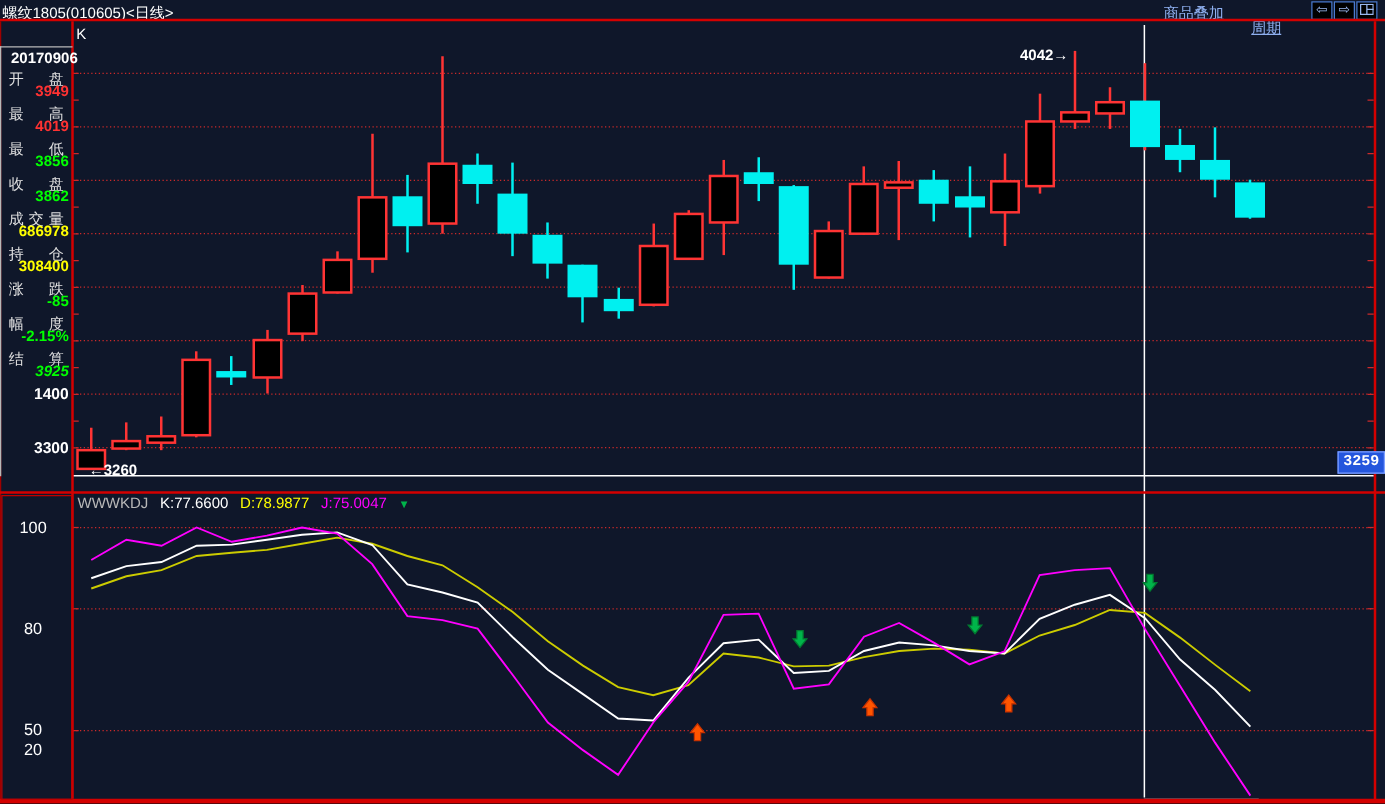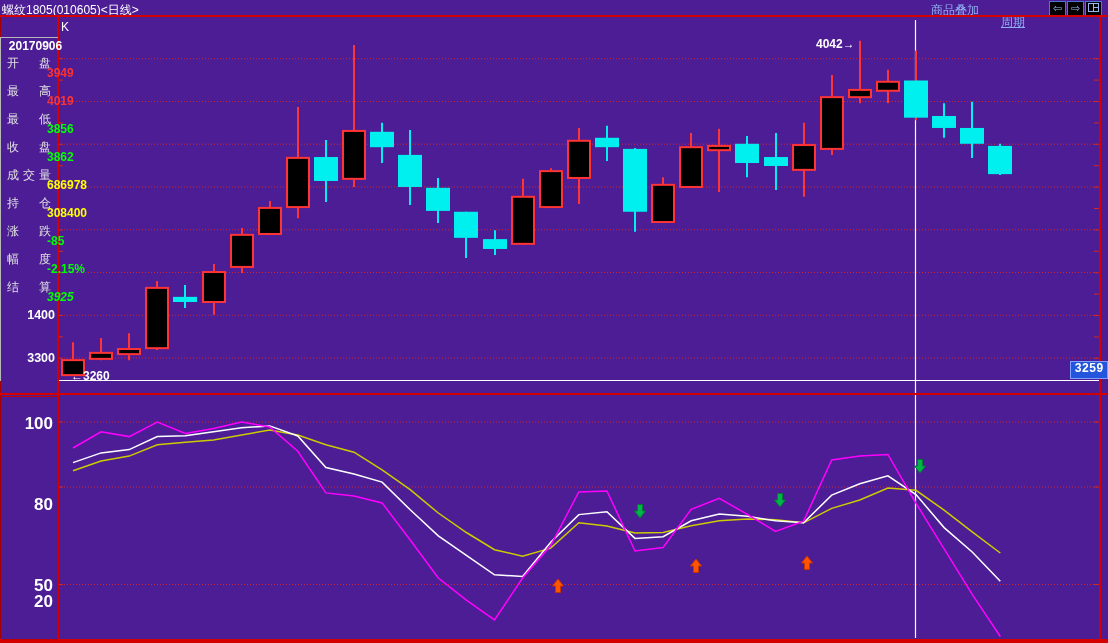--- a/index.html
+++ b/index.html
@@ -1,39 +1,39 @@
 <!DOCTYPE html>
 <html><head>
 <meta charset="utf-8">
 <style>
   html,body{margin:0;padding:0;background:#000;}
-  #app{position:relative;width:1108px;height:643px;background:#4c1d95;overflow:hidden;
+  #app{position:relative;width:1108px;height:643px;background:#0f172a;overflow:hidden;
        font-family:"Liberation Sans",sans-serif;}
   .abs{position:absolute;}
   
   .title{left:2px;top:2px;color:#ffffff;font-size:12px;white-space:nowrap;}
   .tb-line{left:0;top:15px;width:1108px;height:2px;background:#d40000;}
   .tb-link{top:2px;color:#8fb0f0;font-size:12px;text-decoration:underline;cursor:pointer;white-space:nowrap;}
   #ovl{left:931px;} #per{left:1001px;margin-top:12px;}
   .icon-btn{top:1px;width:15px;height:13px;border:1px solid #4a7ad0;color:#9ab8f0;
             font-size:11px;line-height:12px;text-align:center;cursor:pointer;background:#000;}
   
   .frame-left{left:0;top:17px;width:1px;height:624px;background:#a00000;}
   .frame-right{left:1099px;top:17px;width:2px;height:624px;background:#d40000;}
   .frame-bottom{left:0;top:639px;width:1108px;height:4px;background:#d40000;}
   .pane-sep{left:0;top:393px;width:1108px;height:2px;background:#d40000;}
   .plot-left{left:57px;top:17px;width:2px;height:622px;background:#d40000;}
   .info-box{left:0;top:37px;width:57px;height:343px;border-top:1px solid #b8b8b8;border-left:1px solid #b8b8b8;}
   .kdj-box{left:1px;top:396px;width:55px;height:242px;border:1px solid #c00000;}
   
   .date{left:1px;top:39px;width:69px;text-align:center;color:#ffffff;font-size:12px;font-weight:bold;}
   .f-label{left:7px;width:44px;color:#e0e0e0;font-size:12px;display:flex;justify-content:space-between;}
-  .f-val{left:0;width:55px;font-size:12px;font-weight:bold;margin-left:47px;}
+  .f-val{left:0;width:55px;text-align:right;font-size:12px;font-weight:bold;}
   .pax{left:0;width:55px;text-align:right;color:#ffffff;font-size:12.5px;font-weight:bold;}
-  .kax{left:0;width:53px;text-align:right;color:#ffffff;font-size:17px;font-weight:bold;}
+  .kax{left:0;width:53px;text-align:center;color:#ffffff;font-size:13px;font-weight:normal;}
   .k-corner{left:61px;top:20px;color:#ffffff;font-size:12px;}
   
   .readout{left:62px;top:395px;font-size:12px;white-space:nowrap;}
   .readout span{margin-right:6px;}
   .ro-name{color:#b8b8b8;} .ro-k{color:#ffffff;} .ro-d{color:#ffff00;} .ro-j{color:#ff00ff;}
   .ro-tri{color:#00b44a;font-size:9px;}
   
   .anno{color:#ffffff;font-size:12px;font-weight:bold;white-space:nowrap;}
   .anno-high{left:816px;top:37px;} .anno-low{left:71px;top:369px;}
   .price-tag{left:1070px;top:361px;width:36px;height:16px;background:#2456dd;border:1px solid #7fa0ff;
@@ -315,19 +315,26 @@
   <div class="abs f-val" style="top: 290px; color: rgb(0, 255, 0); font-style: italic;">3925</div>
 
   <div class="abs pax" style="top:308px">1400</div>
   <div class="abs pax" style="top:351px">3300</div>
   <div class="abs k-corner">K</div>
 
   <div class="abs anno anno-high">4042→</div>
   <div class="abs anno anno-low">←3260</div>
   <div class="abs price-tag">3259</div>
 
+  <div class="abs readout">
+    <span class="ro-name">WWWKDJ</span>
+    <span class="ro-k">K:77.6600</span>
+    <span class="ro-d">D:78.9877</span>
+    <span class="ro-j">J:75.0047</span>
+    <span class="ro-tri">▼</span>
+  </div>
 
   <div class="abs kax" style="top:414px">100</div>
   <div class="abs kax" style="top:495px">80</div>
   <div class="abs kax" style="top:576px">50</div>
   <div class="abs kax" style="top:592px">20</div>
 
 </div>
 
 </body></html>

